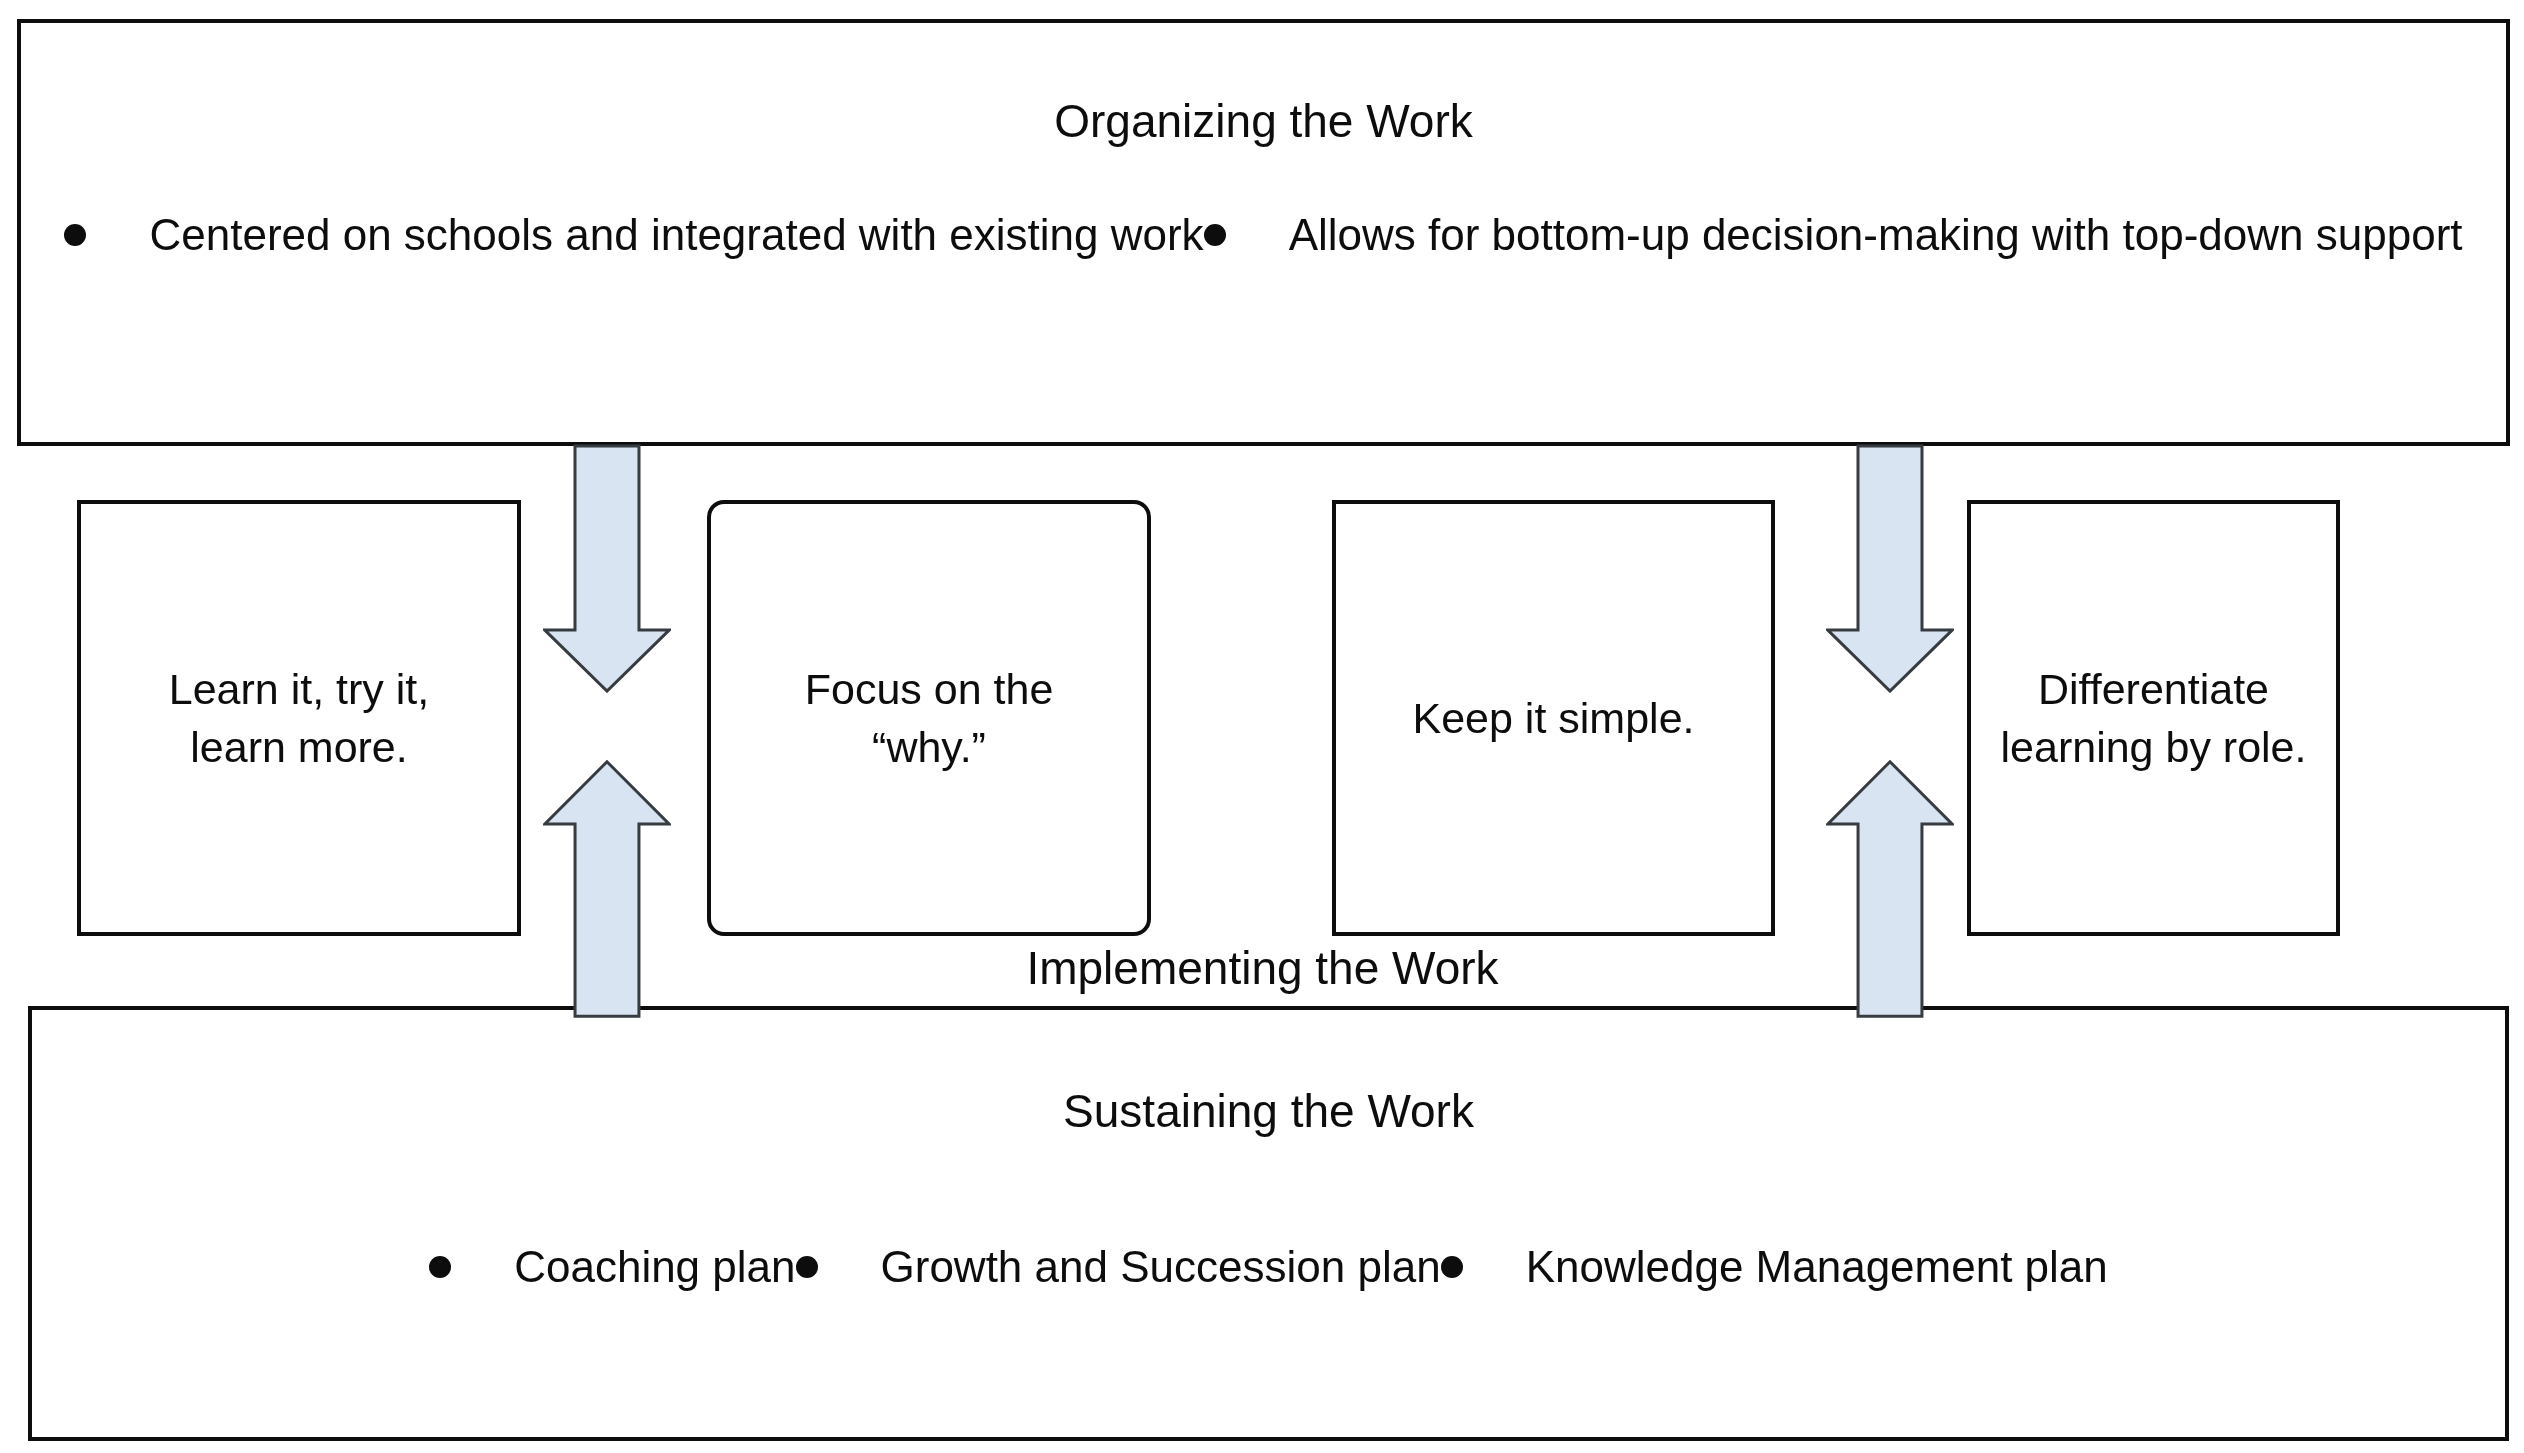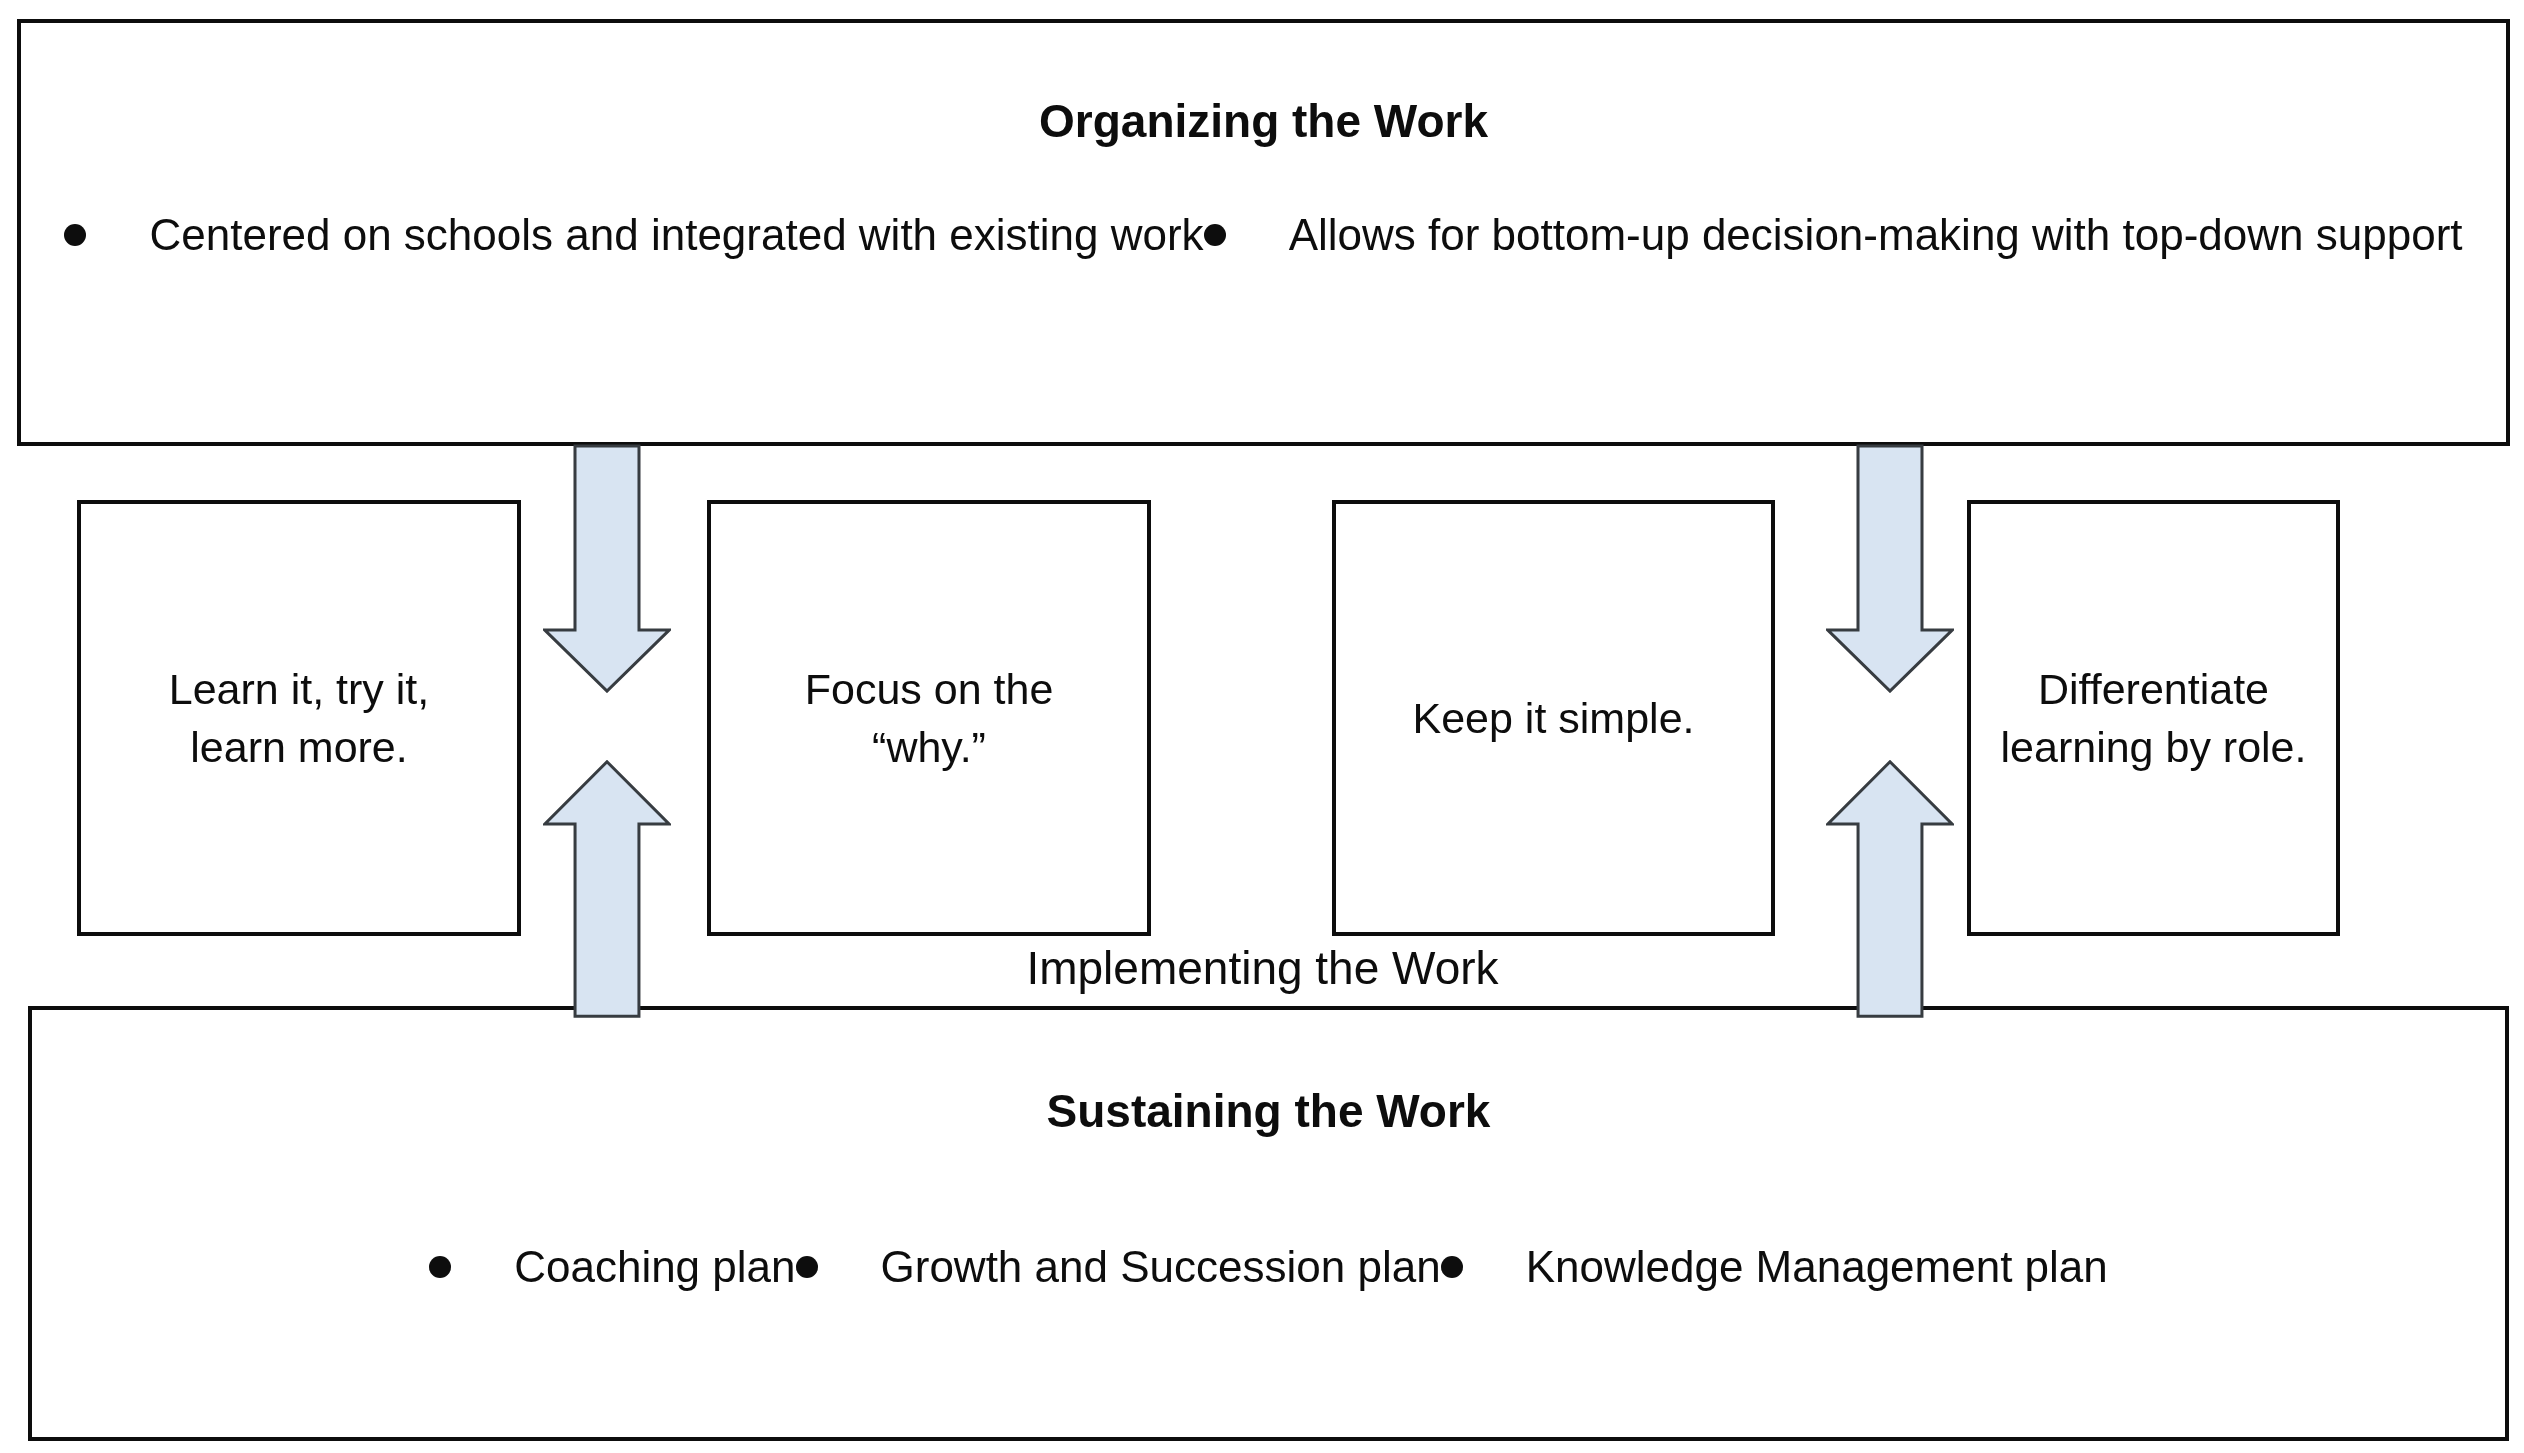--- a/index.html
+++ b/index.html
@@ -25,21 +25,21 @@
     border: 4.8px solid var(--line-color);
     background: var(--bg-color);
   }
   .band {
     display: flex;
     flex-direction: column;
     align-items: center;
   }
   .band-title {
     font-size: 46px;
-    font-weight: bold;
+    font-weight: normal;
     line-height: 54px;
     text-align: center;
   }
   .bullets {
     display: flex;
     flex-direction: row;
     align-items: center;
   }
   .bullet-line {
     display: flex;
@@ -77,21 +77,21 @@
     background: var(--bg-color);
     display: flex;
     flex-direction: column;
     align-items: center;
     justify-content: center;
     text-align: center;
     font-size: 43px;
   }
   .mid-box .ln { line-height: 58px; }
   .mid-box-1 { left: 77px;  width: 444px; }
-  .mid-box-2 { left: 707px; width: 444px; }
+  .mid-box-2 { left: 707px; width: 444px; border-radius: 17px; }
   .mid-box-3 { left: 1332px; width: 443px; }
   .mid-box-4 { left: 1967px; width: 373px; }
   .impl-label {
     position: absolute;
     left: 0; top: 939px;
     width: 100%; height: 58px;
     display: flex;
     align-items: center;
     justify-content: center;
     font-size: 46px;

